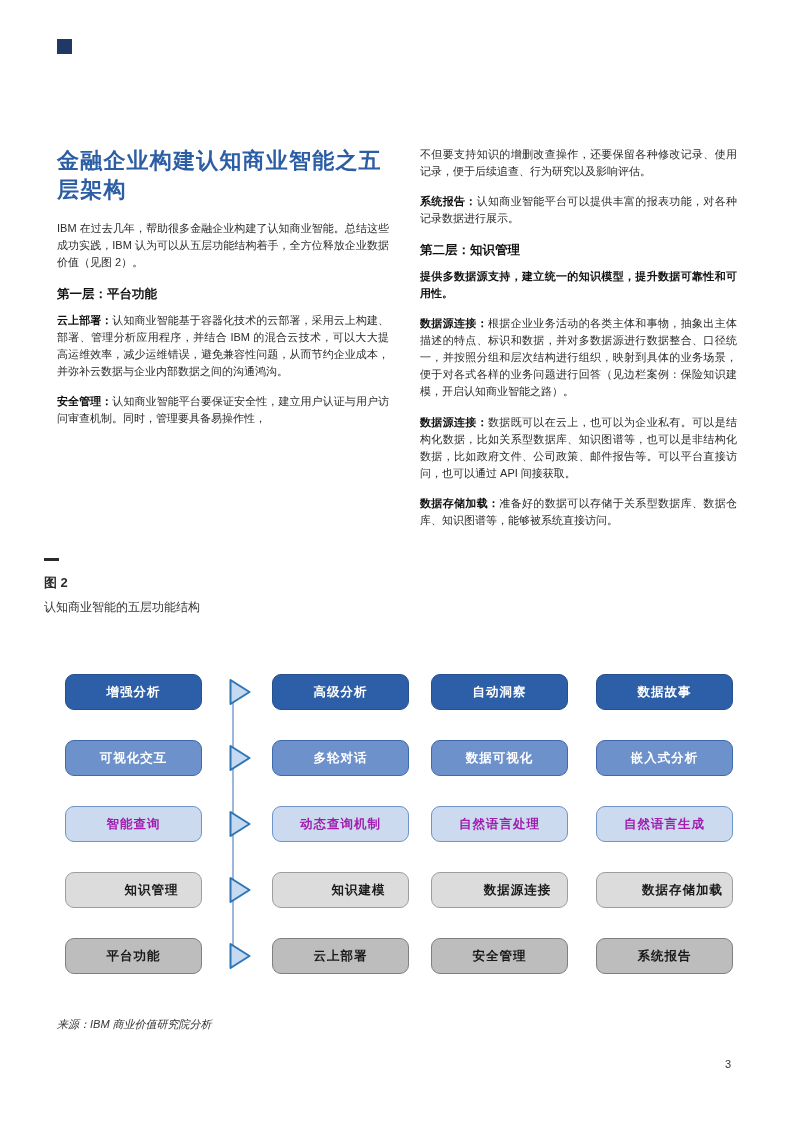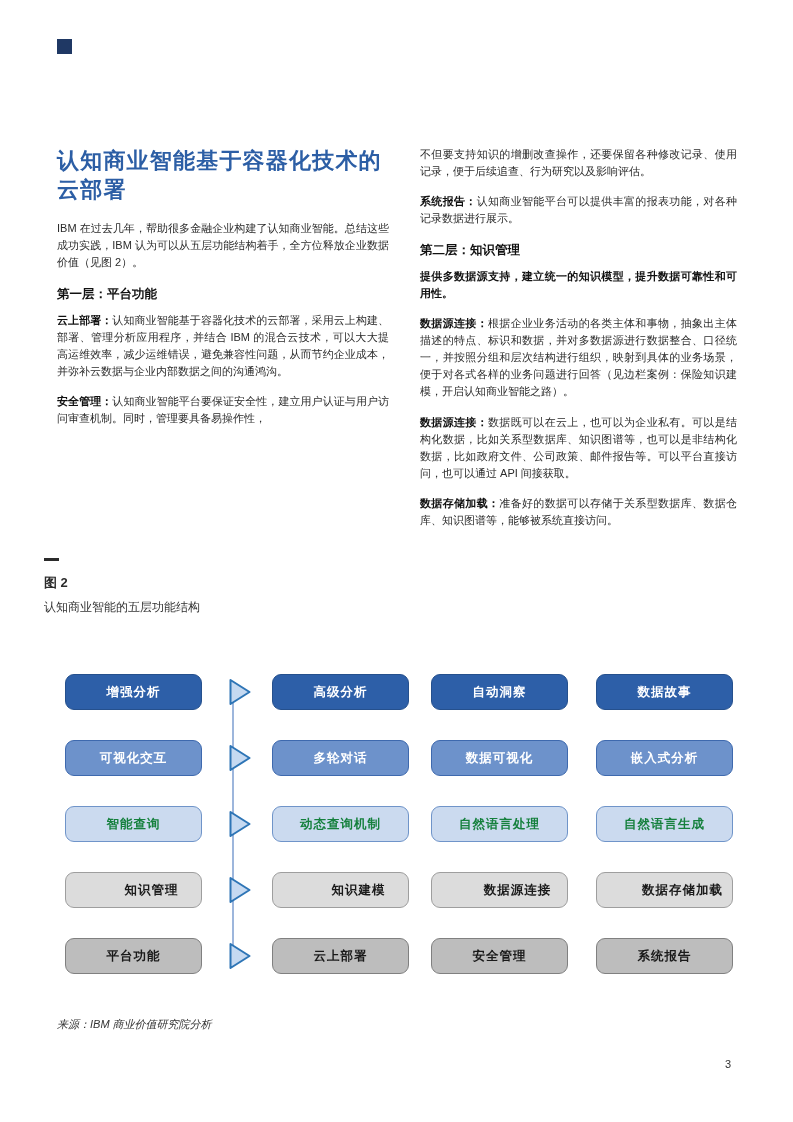--- a/index.html
+++ b/index.html
@@ -39,38 +39,38 @@
     border:1.5px solid transparent;
   }
   .m22 { margin-right:22px; }
   .m28 { margin-right:28px; }
   .acell { width:70px; height:36px; position:relative; }
   .tri { position:absolute; left:25px; top:2px; }
   .tri path { fill:var(--arrow-fill,#C5D9F1); stroke:var(--arrow-stroke,#2E75B6); stroke-width:2; stroke-linejoin:round; }
 
   .lvl1 .dbox { background:var(--row-dark-blue,#2D5FA8);  border-color:#25508D; color:#fff; }
   .lvl2 .dbox { background:var(--row-mid-blue,#6D92CB);   border-color:#3E69AE; color:#fff; }
-  .lvl3 .dbox { background:var(--row-light-blue,#CBDAEF); border-color:#6F94C9; color:#15803d; }
+  .lvl3 .dbox { background:var(--row-light-blue,#CBDAEF); border-color:#6F94C9; color:#a21caf; }
   .lvl4 .dbox { background:var(--row-light-gray,#DCDCDC); border-color:#9E9E9E; color:#1a1a1a;padding-left:36px; }
   .lvl5 .dbox { background:var(--row-gray,#BDBDBD);       border-color:#808080; color:#1a1a1a; }
 
   .fig-source { position:absolute; left:57px; top:1017px; font-size:11px; font-style:italic; color:#333; }
   .page-number { position:absolute; right:62px; top:1058px; font-size:11px; color:#333; }
 </style>
 </head>
 <body>
 
 <div class="page">
 
   <div class="brand-square"></div>
 
   <div class="columns">
 
     <section class="col left">
-      <h1 class="title">认知商业智能基于容器化技术的云部署</h1>
+      <h1 class="title">金融企业构建认知商业智能之五层架构</h1>
       <p><span>IBM 在过去几年，帮助很多金融企业构建了认知商业智能。总结这些成功实践，IBM 认为可以从五层功能结构着手，全方位释放企业数据价值（见图 2）。</span></p>
       <h2 class="sec">第一层：平台功能</h2>
       <p><b class="term">云上部署：</b><span>认知商业智能基于容器化技术的云部署，采用云上构建、部署、管理分析应用程序，并结合 IBM 的混合云技术，可以大大提高运维效率，减少运维错误，避免兼容性问题，从而节约企业成本，并弥补云数据与企业内部数据之间的沟通鸿沟。</span></p>
       <p><b class="term">安全管理：</b><span>认知商业智能平台要保证安全性，建立用户认证与用户访问审查机制。同时，管理要具备易操作性，</span></p>
     </section>
 
     <section class="col right">
       <p><span>不但要支持知识的增删改查操作，还要保留各种修改记录、使用记录，便于后续追查、行为研究以及影响评估。</span></p>
       <p><b class="term">系统报告：</b><span>认知商业智能平台可以提供丰富的报表功能，对各种记录数据进行展示。</span></p>
       <h2 class="sec">第二层：知识管理</h2>

